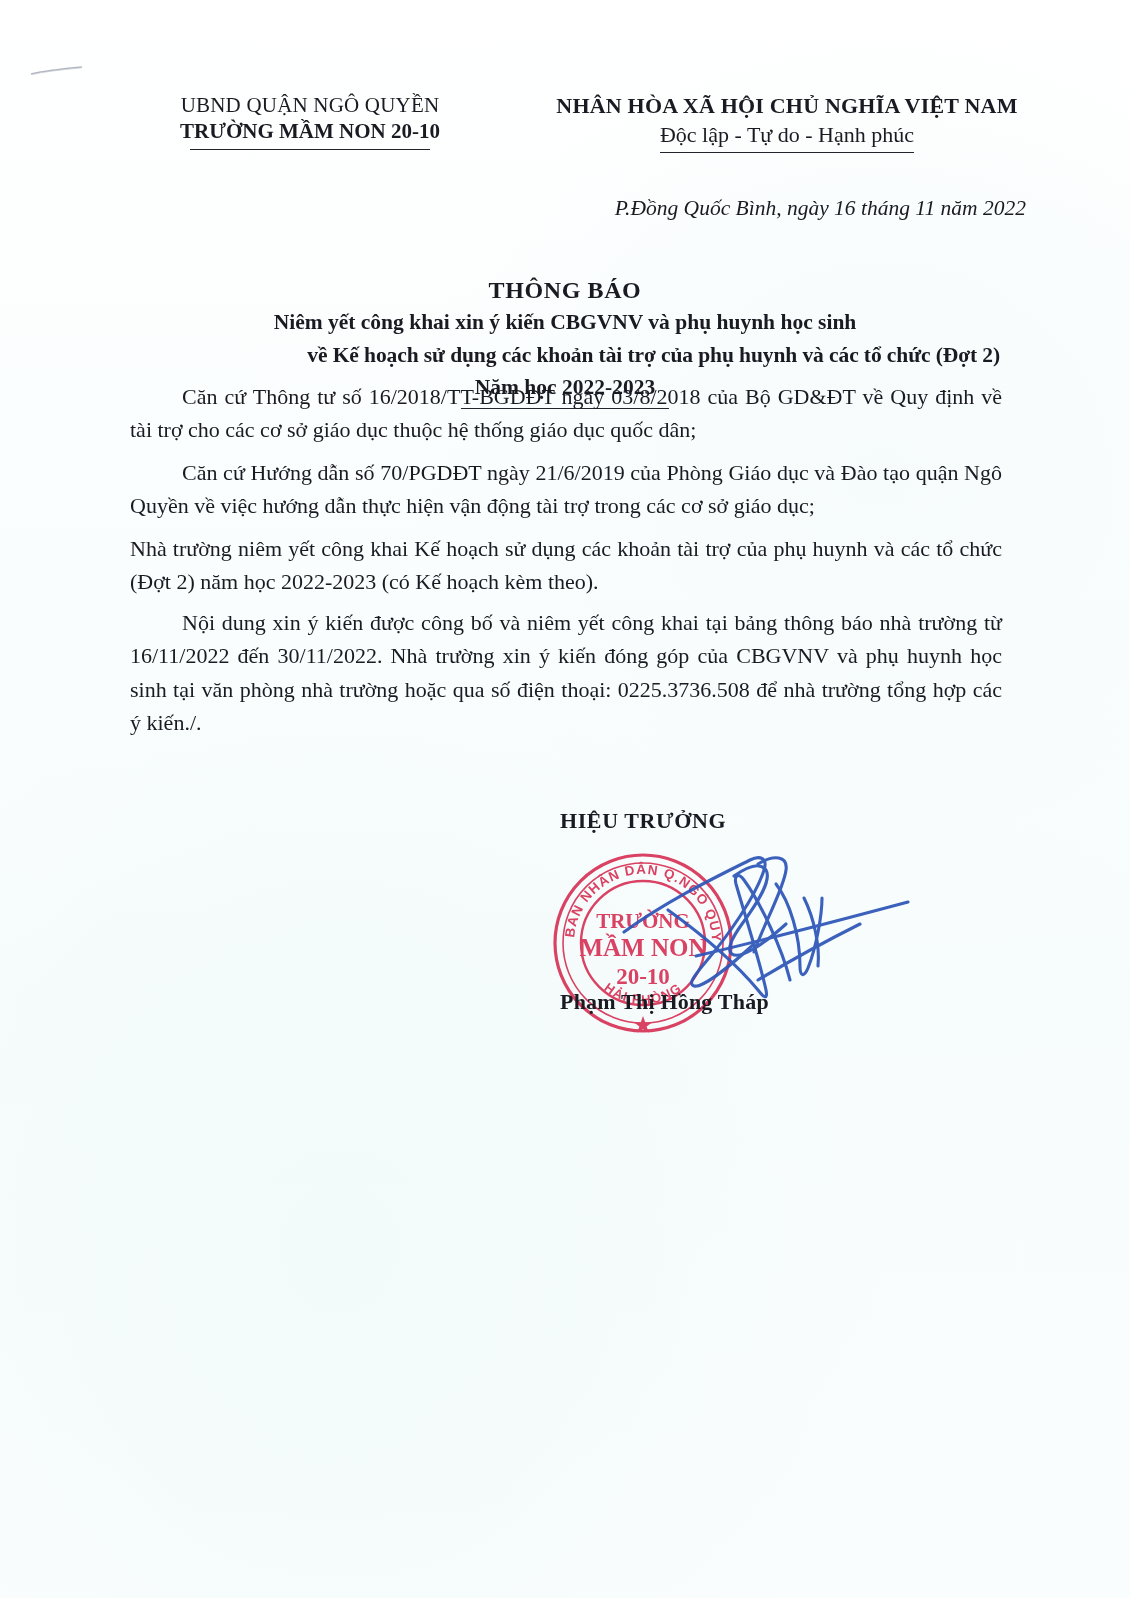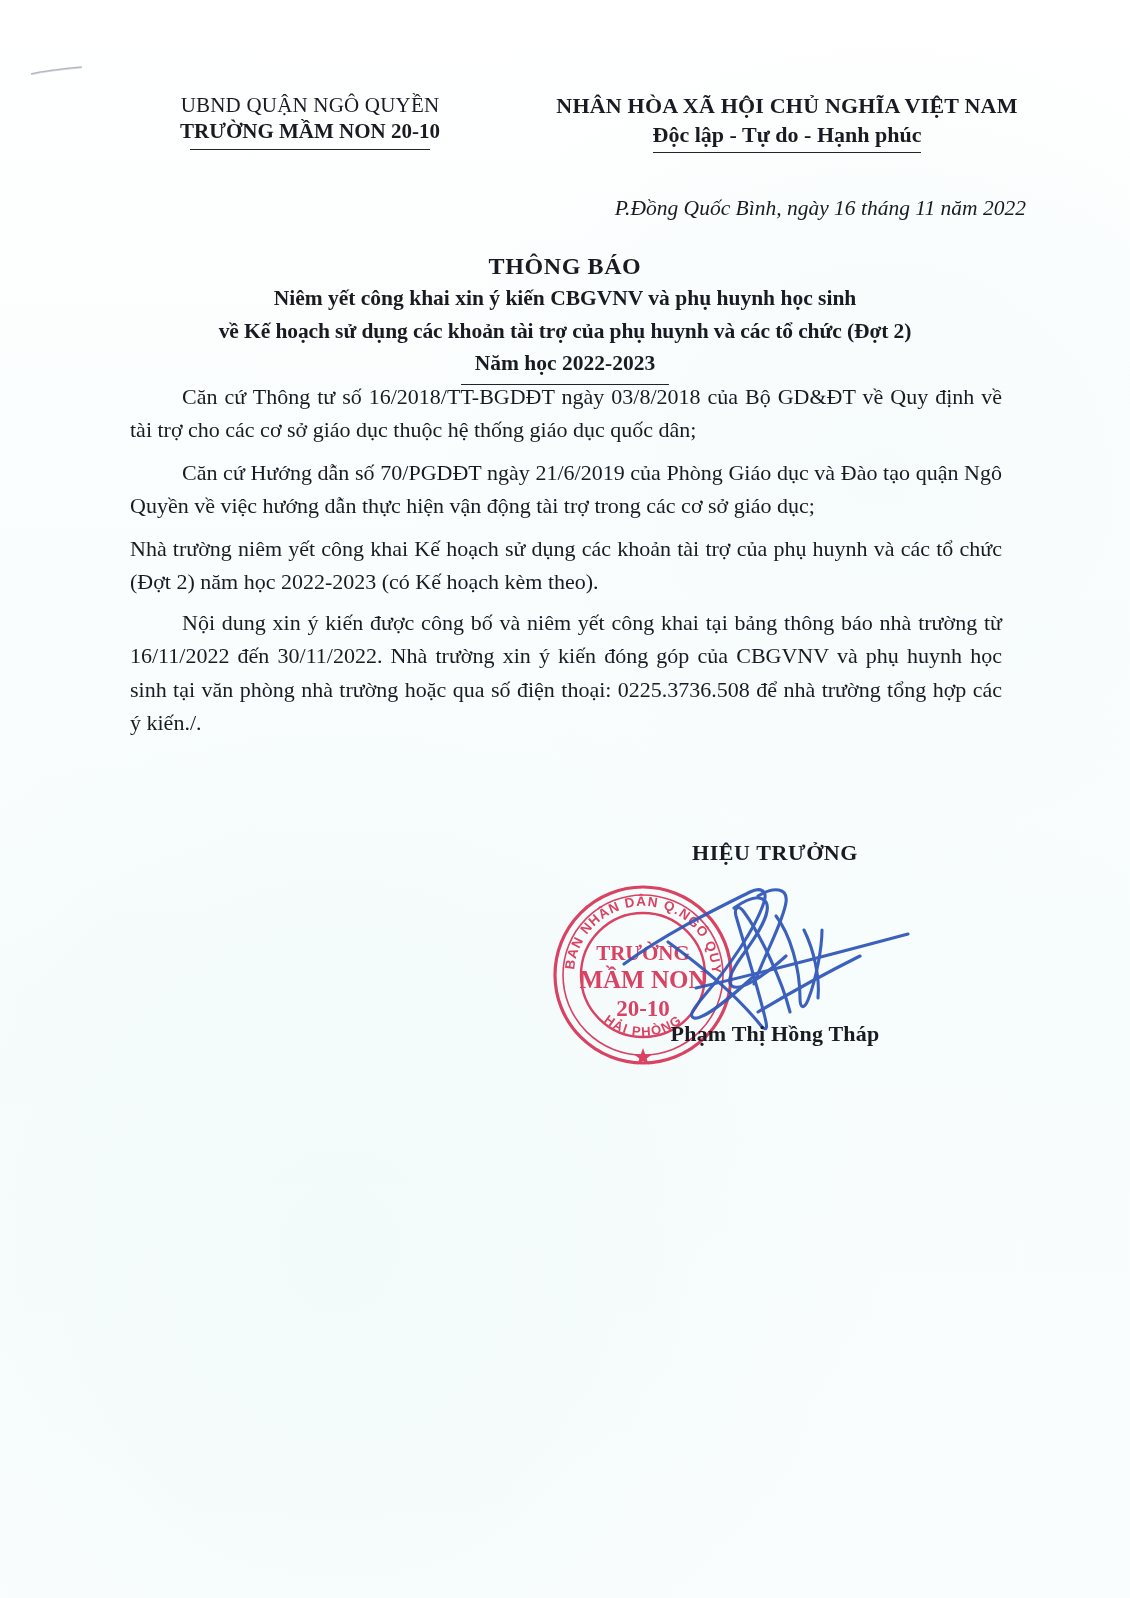--- a/index.html
+++ b/index.html
@@ -80,21 +80,21 @@
   }
   .nation-line1 {
     font-size: 22px;
     font-weight: bold;
     letter-spacing: .2px;
     line-height: 1.25;
     white-space: nowrap;
   }
   .nation-line2 {
     font-size: 22px;
-    font-weight: bold;
+    font-weight: normal;
     line-height: 1.35;
     white-space: nowrap;
     display: inline-block;
     position: relative;
   }
   .nation-line2::after {
     content: "";
     position: absolute;
     left: 0;
     right: 0;
@@ -118,29 +118,31 @@
     top: 250px;
     left: 130px;
     width: 870px;
     text-align: center;
   }
   .doc-title {
     font-size: 24px;
     font-weight: bold;
     letter-spacing: .6px;
     line-height: 1.35;
+    margin-top: 24px;
   }
   .doc-sub {
     font-size: 21.5px;
     font-weight: bold;
     line-height: 1.5;
     white-space: nowrap;
   }
   .doc-sub.wide {
     letter-spacing: -.1px;
+    text-align: right;
   }
   .doc-year {
     font-size: 21.5px;
     font-weight: bold;
     line-height: 1.55;
     display: inline-block;
     position: relative;
     white-space: nowrap;
   }
   .doc-year::after {
@@ -169,24 +171,24 @@
   .para.indent {
     text-indent: 52px;
   }
   .para.tight {
     margin-bottom: 7px;
   }
 
   
   .sign-block {
     position: absolute;
-    top: 840px;
+    top: 808px;
     left: 560px;
     width: 430px;
-    text-align: center;
+    text-align: left;
   }
   .sign-title {
     font-size: 22px;
     font-weight: bold;
     letter-spacing: .6px;
   }
   .sign-area {
     position: relative;
     height: 155px;
   }

